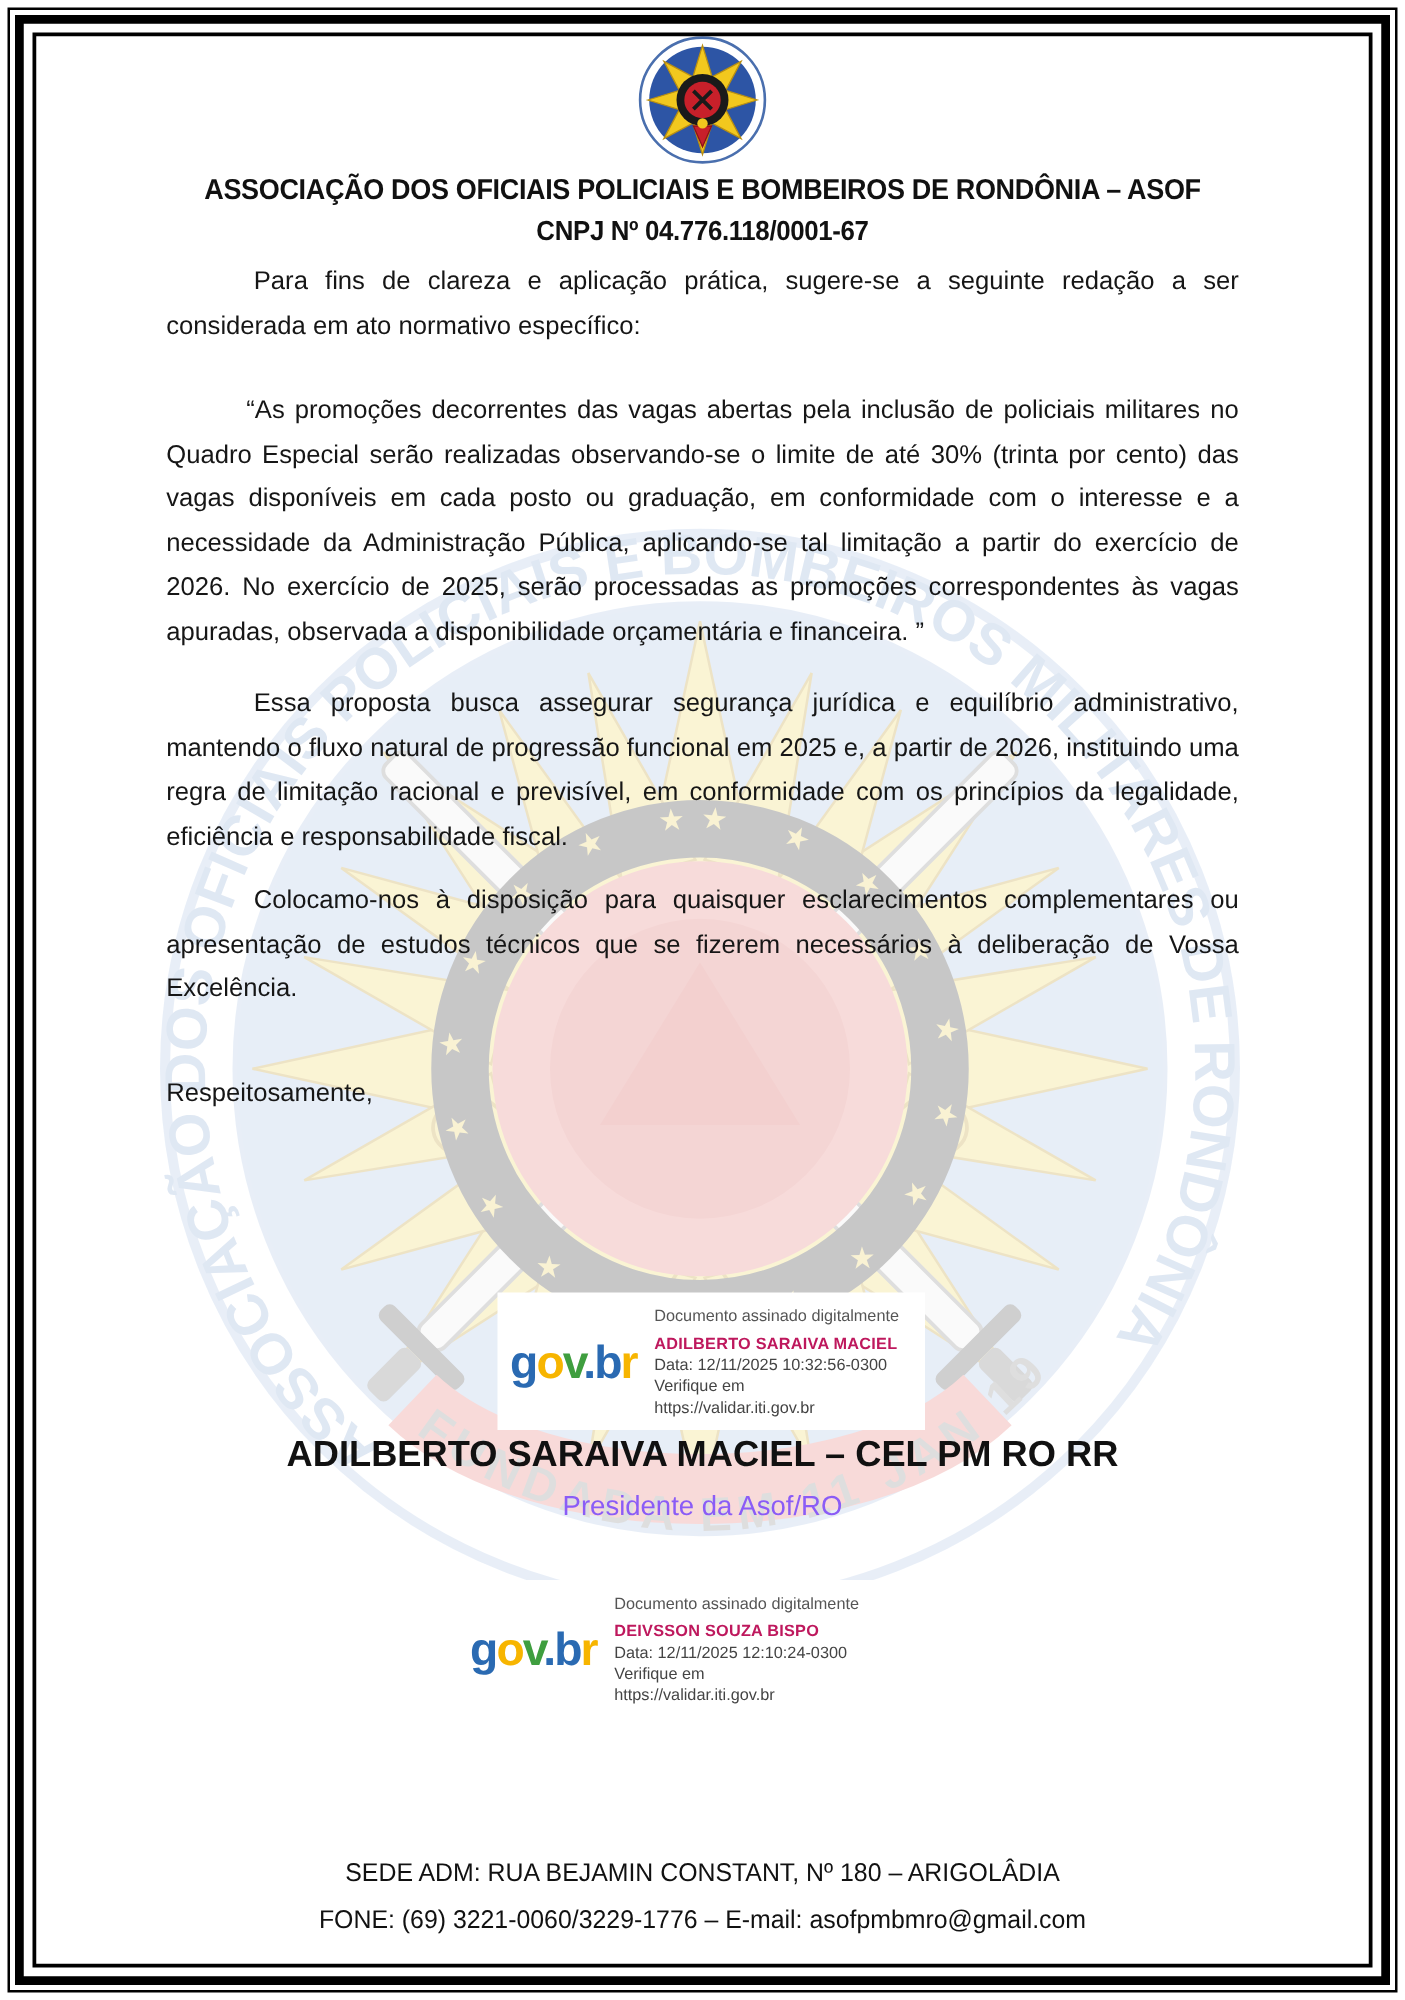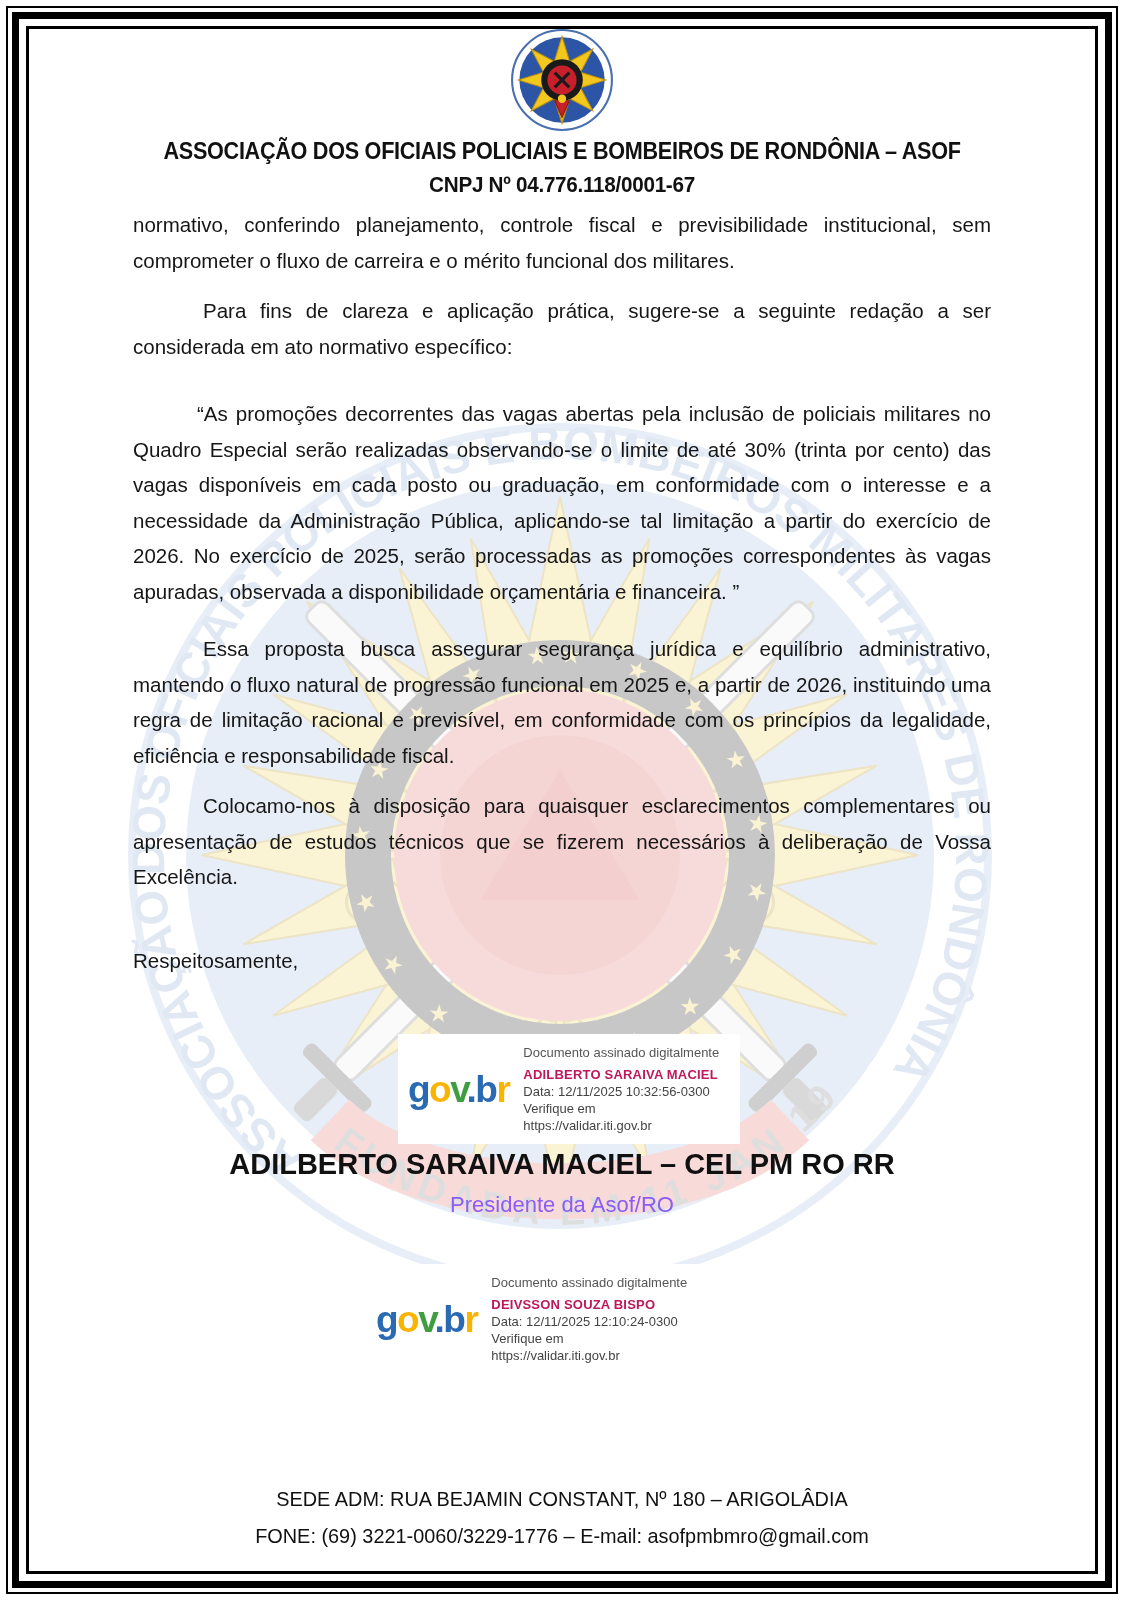--- a/index.html
+++ b/index.html
@@ -141,21 +141,20 @@
         <polygon points="43,70 57,70 50,86" fill="#c8202a" stroke="#8d1119" stroke-width="1"></polygon>
         <circle cx="50" cy="68" r="4" fill="#f2c81e"></circle>
       </svg>
       <div class="title-wrap">
         <div class="org-name">ASSOCIAÇÃO DOS OFICIAIS POLICIAIS E BOMBEIROS DE RONDÔNIA – ASOF</div>
         <div class="org-cnpj">CNPJ Nº 04.776.118/0001-67</div>
       </div>
     </div>
 
     <div class="bodytext">
-      <p class="noindent">normativo, conferindo planejamento, controle fiscal e previsibilidade institucional, sem comprometer o fluxo de carreira e o mérito funcional dos militares.</p>
       <p>Para fins de clareza e aplicação prática, sugere-se a seguinte redação a ser considerada em ato normativo específico:</p>
       <p class="quote">“As promoções decorrentes das vagas abertas pela inclusão de policiais militares no Quadro Especial serão realizadas observando-se o limite de até 30% (trinta por cento) das vagas disponíveis em cada posto ou graduação, em conformidade com o interesse e a necessidade da Administração Pública, aplicando-se tal limitação a partir do exercício de 2026. No exercício de 2025, serão processadas as promoções correspondentes às vagas apuradas, observada a disponibilidade orçamentária e financeira. ”</p>
       <p>Essa proposta busca assegurar segurança jurídica e equilíbrio administrativo, mantendo o fluxo natural de progressão funcional em 2025 e, a partir de 2026, instituindo uma regra de limitação racional e previsível, em conformidade com os princípios da legalidade, eficiência e responsabilidade fiscal.</p>
       <p>Colocamo-nos à disposição para quaisquer esclarecimentos complementares ou apresentação de estudos técnicos que se fizerem necessários à deliberação de Vossa Excelência.</p>
       <p class="closing">Respeitosamente,</p>
     </div>
 
     <div class="stamp stamp1">
       <div class="govbr"><span style="color: rgb(42, 106, 178);">g</span><span style="color: rgb(247, 181, 0);">o</span><span style="color: rgb(63, 158, 63);">v</span><span style="color: rgb(42, 106, 178);">.</span><span style="color: rgb(42, 106, 178);">b</span><span style="color: rgb(247, 181, 0);">r</span></div>
       <div class="stamp-text">

